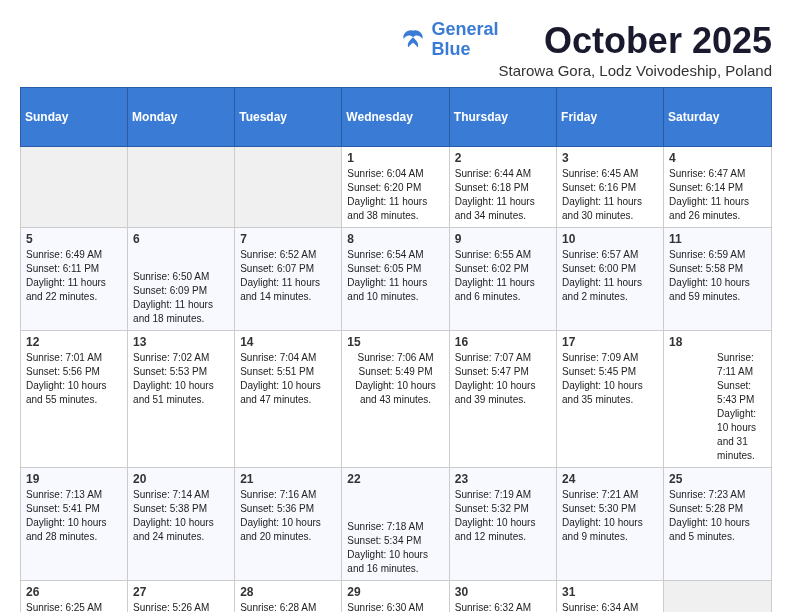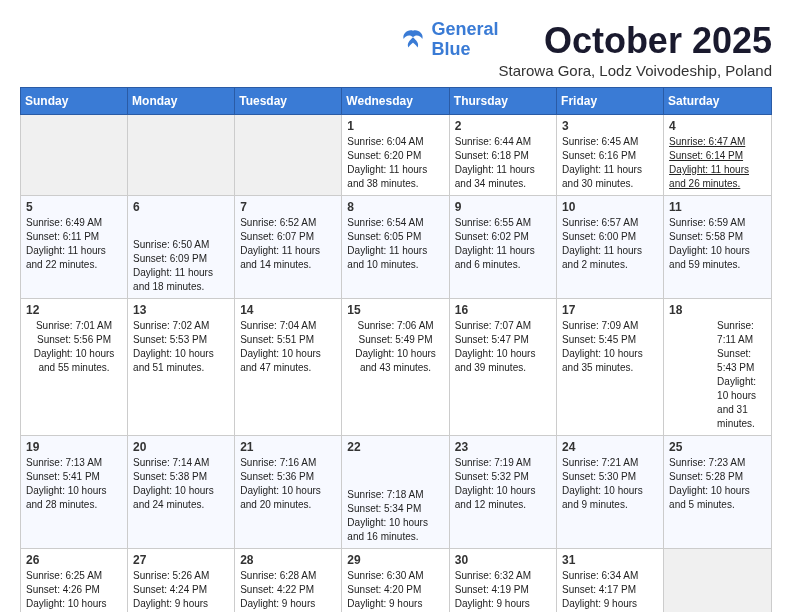--- a/index.html
+++ b/index.html
@@ -50,21 +50,21 @@
     .calendar {
       width: 100%;
       border-collapse: collapse;
       border: 1px solid #ccc;
     }
     .calendar th {
       background-color: #3a7bd5;
       color: #fff;
       font-size: 12px;
       font-weight: bold;
-      padding: 6px 4px;
+      padding: 22px 4px;
       text-align: left;
       border: 1px solid #2a5ba5;
     }
     .calendar td {
       vertical-align: top;
       border: 1px solid #ccc;
       padding: 4px 5px;
       font-size: 10.5px;
       color: #333;
       width: 108px;
@@ -145,21 +145,21 @@
         </td>
         <td>
           <span class="day-number">3</span>
           <div class="day-info" style="white-space: pre-line;">Sunrise: 6:45 AM
 Sunset: 6:16 PM
 Daylight: 11 hours
 and 30 minutes.</div>
         </td>
         <td>
           <span class="day-number">4</span>
-          <div class="day-info" style="white-space: pre-line; text-decoration: underline;">Sunrise: 6:47 AM
+          <div class="day-info" style="white-space: pre-line;">Sunrise: 6:47 AM
 Sunset: 6:14 PM
 Daylight: 11 hours
 and 26 minutes.</div>
         </td>
       </tr>
       <tr>
         <td>
           <span class="day-number">5</span>
           <div class="day-info" style="white-space: pre-line;">Sunrise: 6:49 AM
 Sunset: 6:11 PM
@@ -205,21 +205,21 @@
           <span class="day-number">11</span>
           <div class="day-info" style="white-space: pre-line;">Sunrise: 6:59 AM
 Sunset: 5:58 PM
 Daylight: 10 hours
 and 59 minutes.</div>
         </td>
       </tr>
       <tr>
         <td>
           <span class="day-number">12</span>
-          <div class="day-info" style="white-space: pre-line; text-align: center;">Sunrise: 7:01 AM
+          <div class="day-info" style="white-space: pre-line;">Sunrise: 7:01 AM
 Sunset: 5:56 PM
 Daylight: 10 hours
 and 55 minutes.</div>
         </td>
         <td>
           <span class="day-number">13</span>
           <div class="day-info" style="white-space: pre-line;">Sunrise: 7:02 AM
 Sunset: 5:53 PM
 Daylight: 10 hours
 and 51 minutes.</div>

